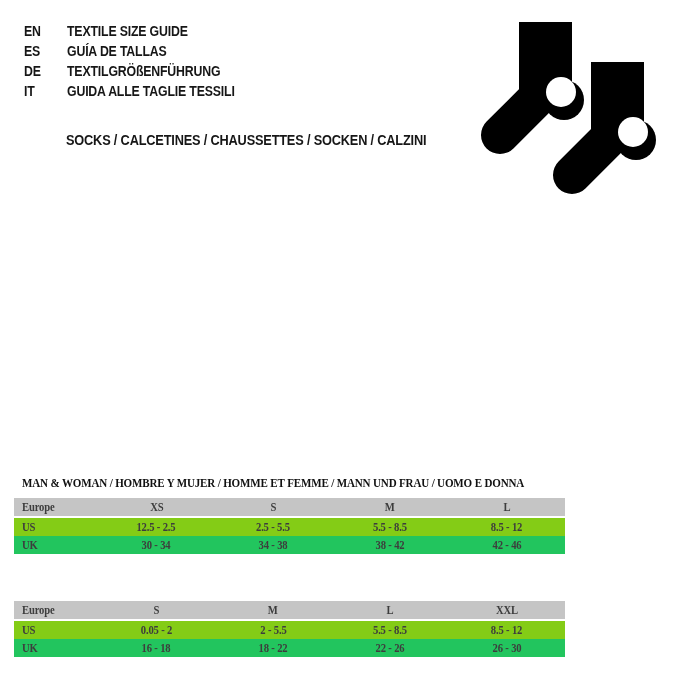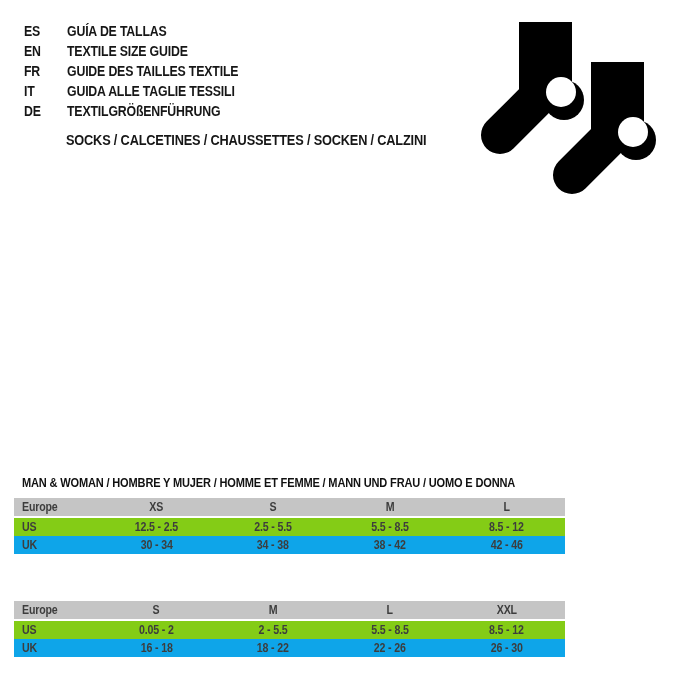--- a/index.html
+++ b/index.html
@@ -22,68 +22,64 @@
   .lang-row { display: flex; height: 20px; line-height: 20px; font-size: 14px; }
   .lang-code { width: 43px; flex: 0 0 43px; }
 
   
   .category-line { position: absolute; left: 24px; top: 132px; height: 16px; line-height: 16px; font-size: 14.5px; margin-left: 42px; }
 
   
   .socks-icon { position: absolute; left: 470px; top: 10px; width: 210px; height: 200px; }
 
   
-  .table-wrap { position: absolute; left: 14px; width: 551px; }
+  .table-wrap { position: absolute; left: 14px; width: 551px; font-family: Liberation Serif, serif; }
   .table-wrap.adult { top: 476px; }
   .table-wrap.children { top: 601px; }
   .tbl-title { margin: 0 0 9px 8px; font-size: 13px; line-height: 13px; }
   .tbl-title .cond { transform: scaleX(0.85); color: #111; }
 
   table.size-table { width: 551px; border-collapse: collapse; table-layout: fixed; }
   table.size-table th, table.size-table td {
     height: 18px; padding: 0; font-size: 12.5px; vertical-align: middle;
     text-align: center;
   }
   table.size-table thead tr { background: #c5c5c5; border-bottom: 2px solid #ffffff; }
   table.size-table tbody tr.row-us { background: #84cc16; }
-  table.size-table tbody tr.row-uk { background: #0ea5e9; }
+  table.size-table tbody tr.row-uk { background: #22c55e; }
   table.size-table th:first-child, table.size-table td:first-child { text-align: left; padding-left: 8px; }
   col.col-label { width: 84px; }
 
   .cellc {
     display: inline-block; font-weight: 700; color: #3d3d3d; white-space: nowrap;
     transform: scaleX(0.85); transform-origin: 50% 50%; letter-spacing: -0.2px;
   }
   th:first-child .cellc, td:first-child .cellc { transform-origin: 0 50%; }
 </style>
 </head>
 <body>
 
 <div class="page">
 
   <div class="lang-block">
     <div class="lang-row">
+      <span class="lang-code cond">EN</span>
+      <span class="cond">TEXTILE SIZE GUIDE</span>
+    </div>
+    <div class="lang-row">
       <span class="lang-code cond">ES</span>
       <span class="cond">GUÍA DE TALLAS</span>
     </div>
     <div class="lang-row">
-      <span class="lang-code cond">EN</span>
-      <span class="cond">TEXTILE SIZE GUIDE</span>
-    </div>
-    <div class="lang-row">
-      <span class="lang-code cond">FR</span>
-      <span class="cond">GUIDE DES TAILLES TEXTILE</span>
+      <span class="lang-code cond">DE</span>
+      <span class="cond">TEXTILGRÖßENFÜHRUNG</span>
     </div>
     <div class="lang-row">
       <span class="lang-code cond">IT</span>
       <span class="cond">GUIDA ALLE TAGLIE TESSILI</span>
-    </div>
-    <div class="lang-row">
-      <span class="lang-code cond">DE</span>
-      <span class="cond">TEXTILGRÖßENFÜHRUNG</span>
     </div>
   </div>
 
   <div class="category-line">
     <span class="cond">SOCKS / CALCETINES / CHAUSSETTES / SOCKEN / CALZINI</span>
   </div>
 
   <svg class="socks-icon" viewBox="470 10 210 200" xmlns="http://www.w3.org/2000/svg" aria-hidden="true">
 
     <g fill="#000">

